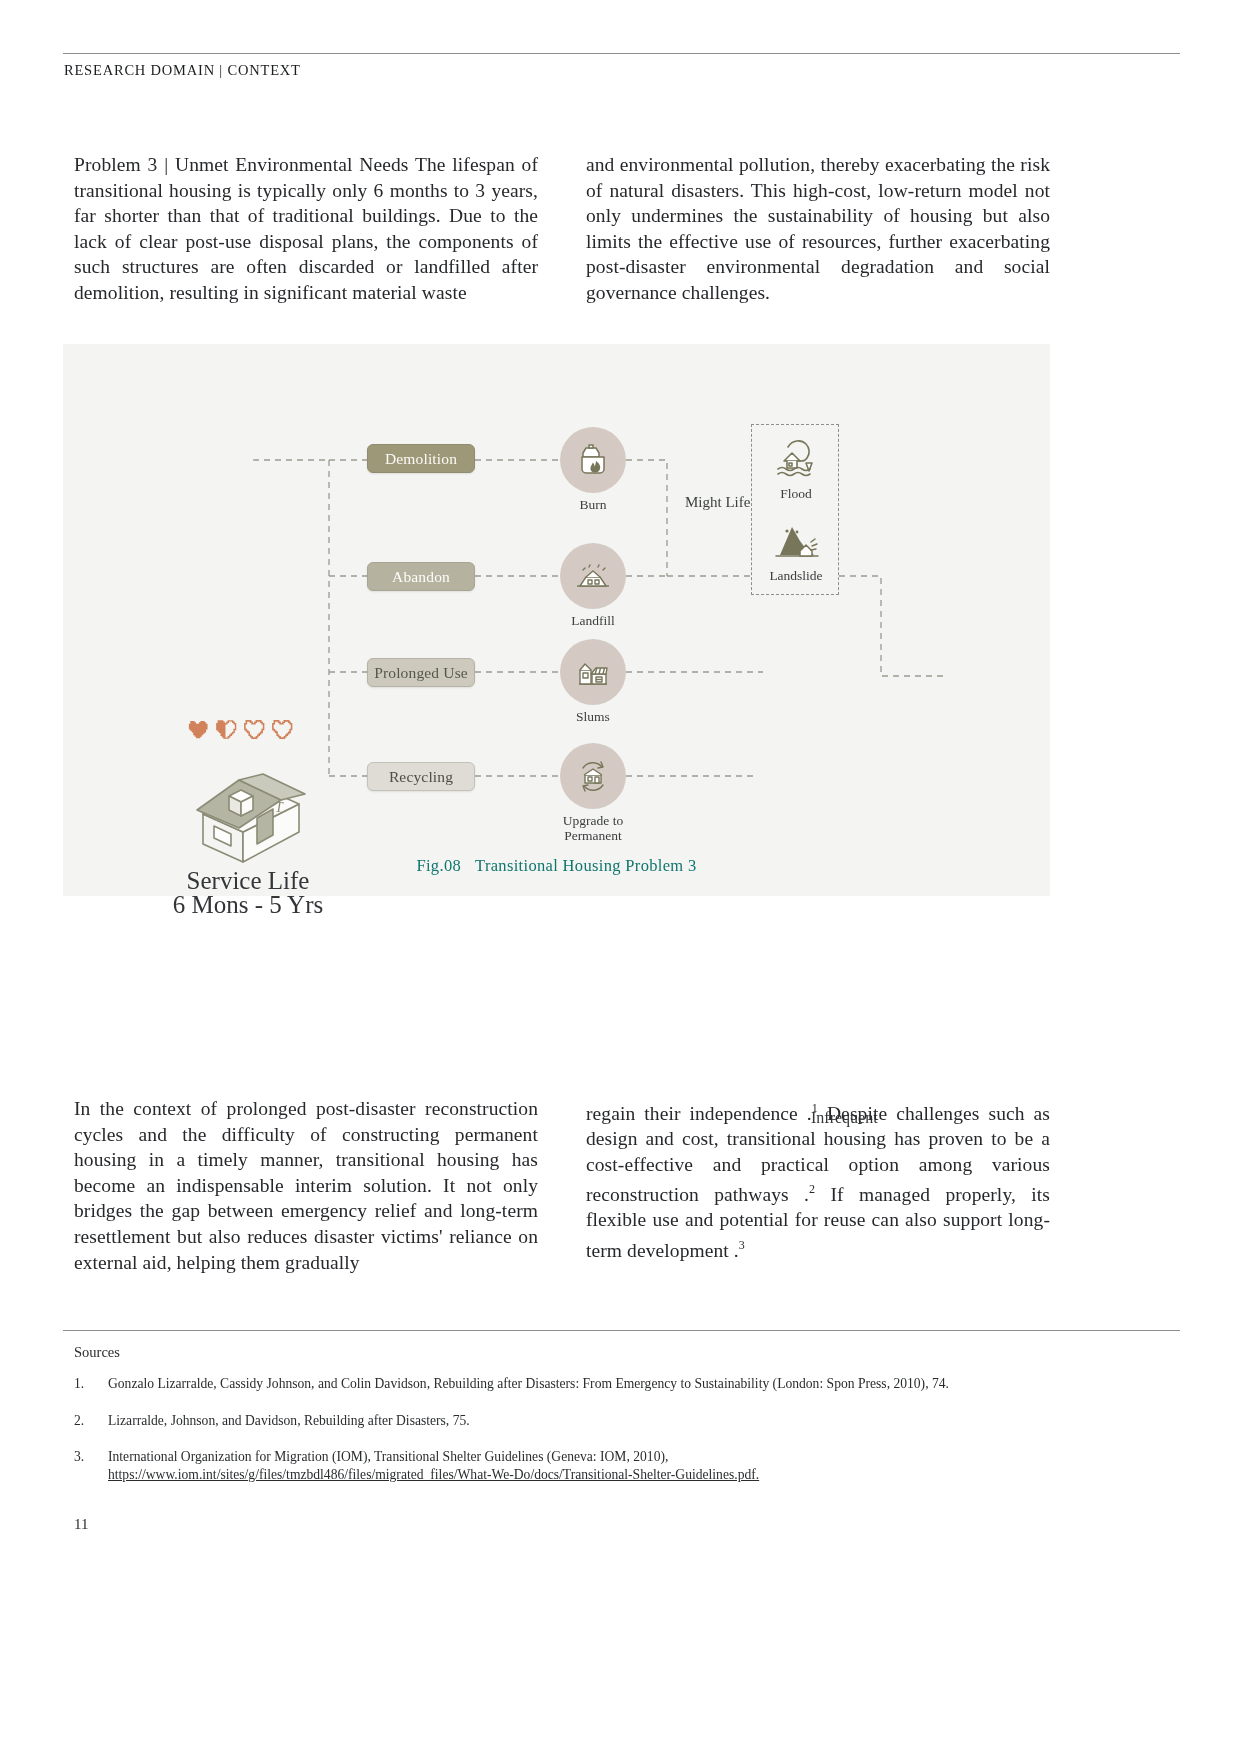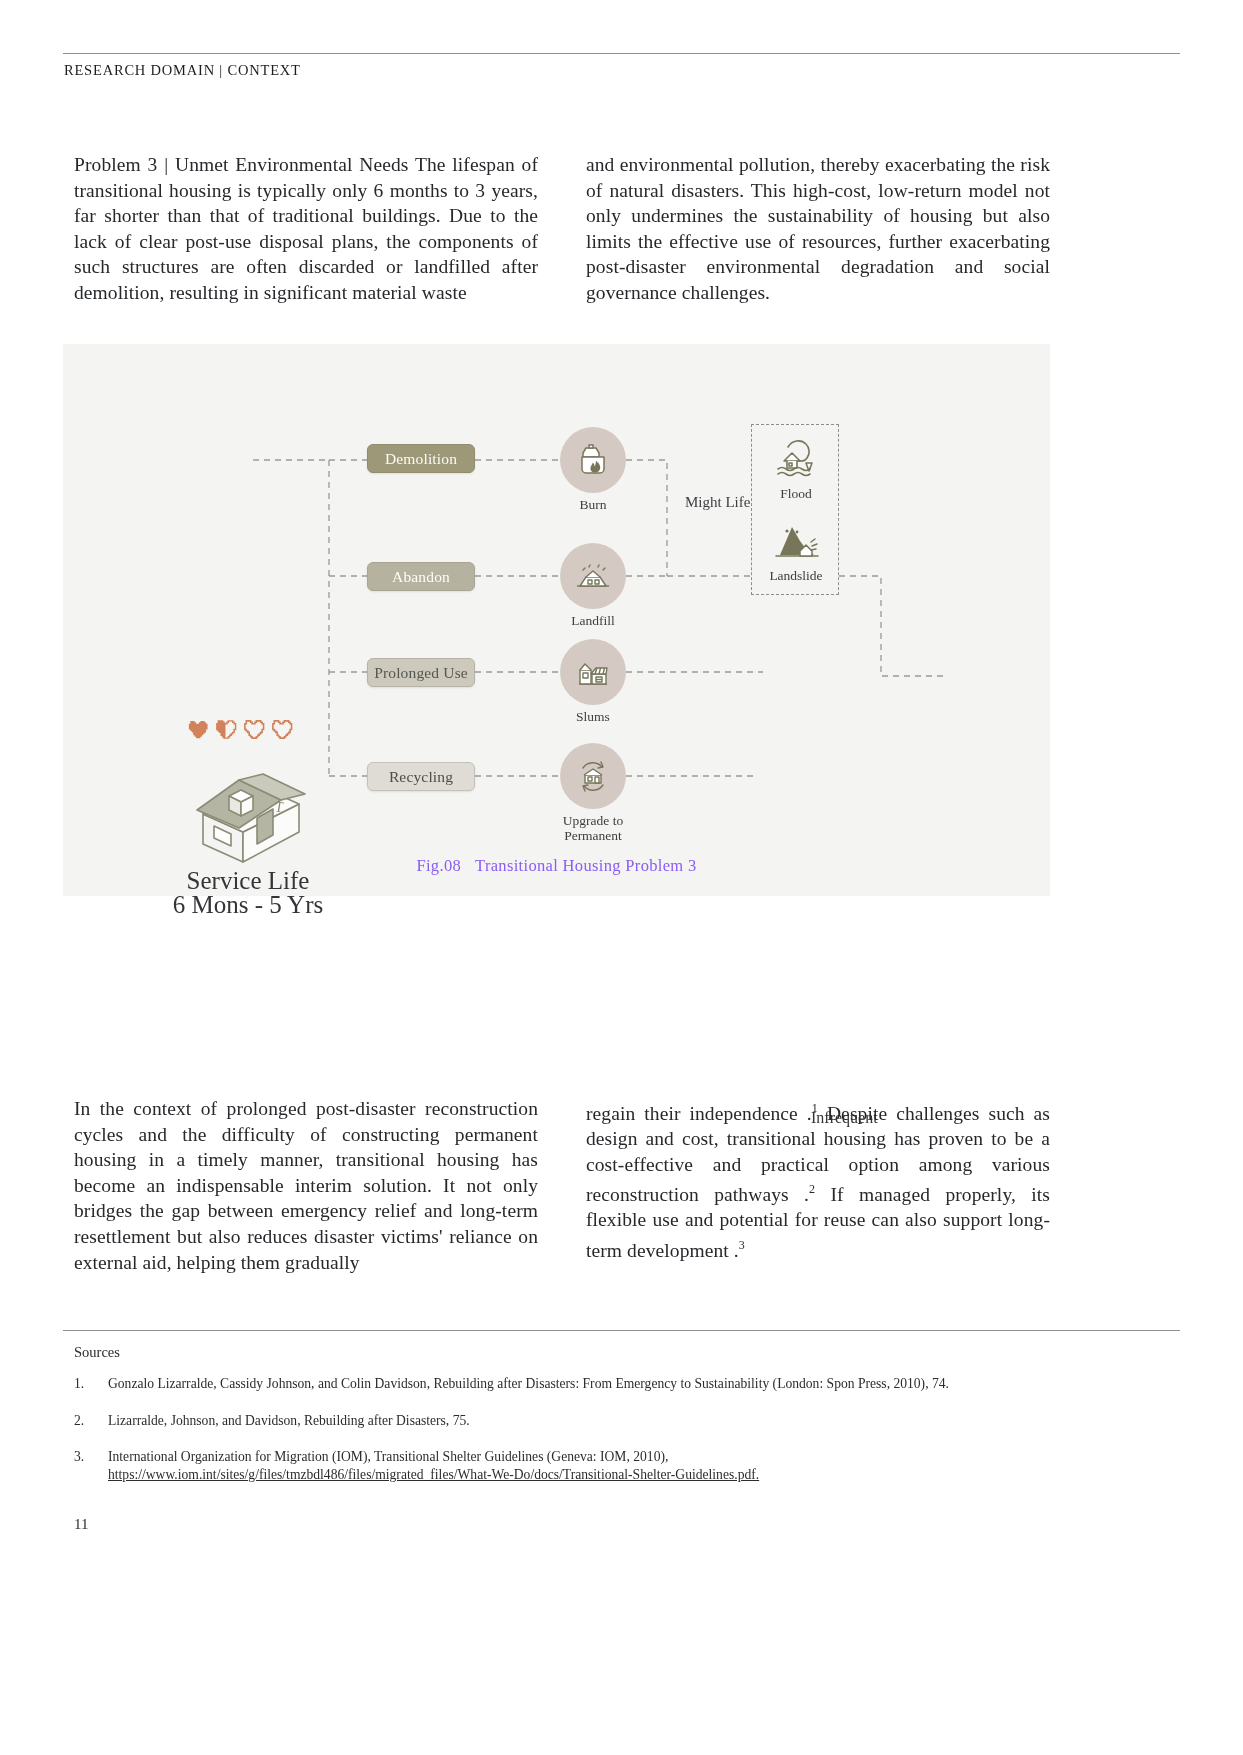--- a/index.html
+++ b/index.html
@@ -41,21 +41,21 @@
   }
 
   
   .figure {
     position: absolute; left: 63px; top: 344px;
     width: 987px; height: 552px;
     background: #f4f4f2;
   }
   .fig-caption {
     position: absolute; left: 0; right: 0; top: 512px;
-    text-align: center; font-size: 16.5px; color: #8b5cf6;
+    text-align: center; font-size: 16.5px; color: #0f766e;
     letter-spacing: .02em;
   }
   .fig-caption .sp { display: inline-block; width: 14px; }
 
   
   .hearts { position: absolute; left: 123px; top: 375px; display: flex; gap: 5px; }
   .heart { width: 23px; height: 21px; }
 
   
   .house-wrap { position: absolute; left: 118px; top: 412px; width: 140px; height: 105px; }

